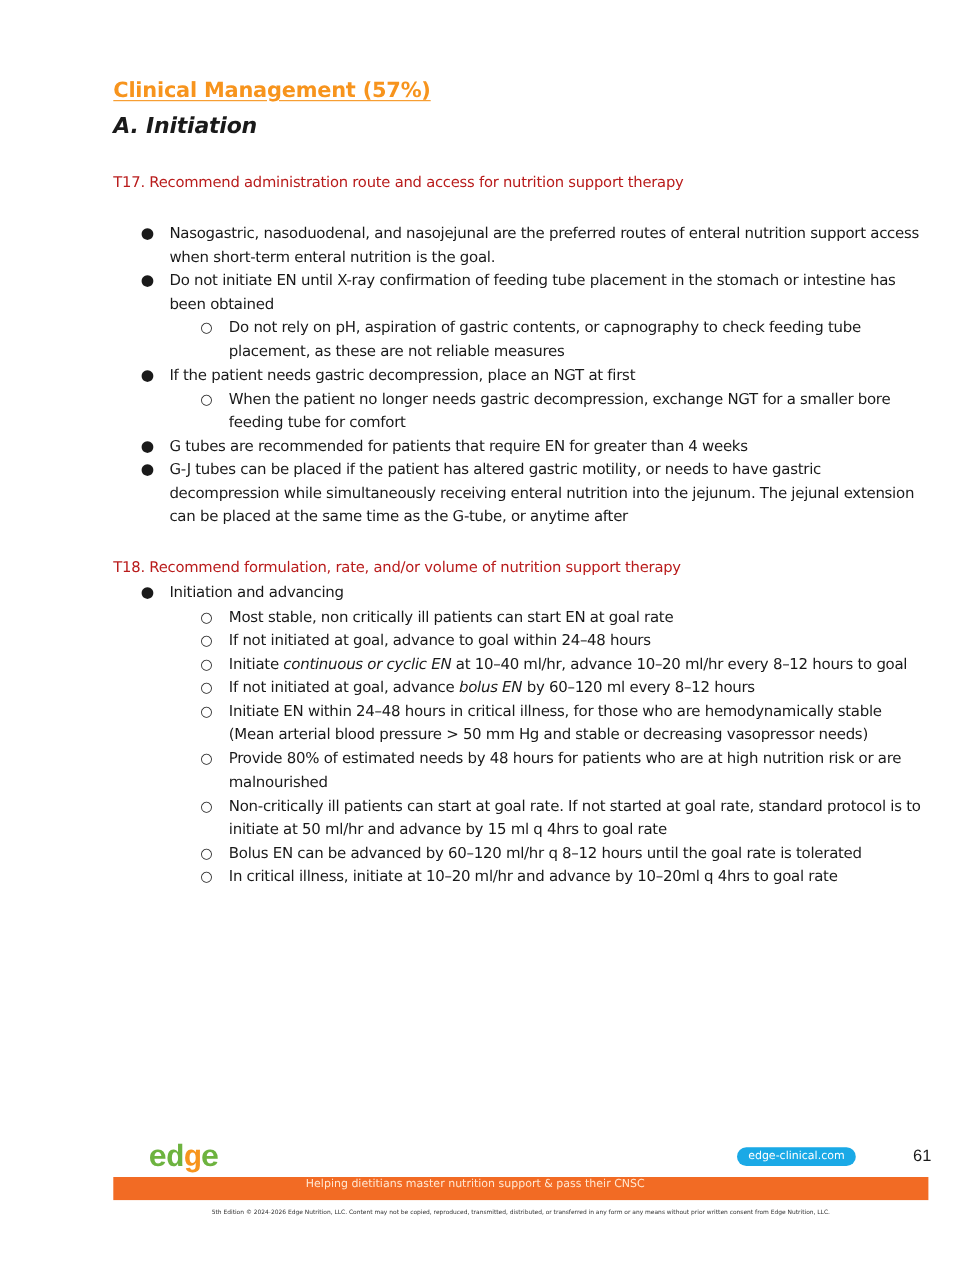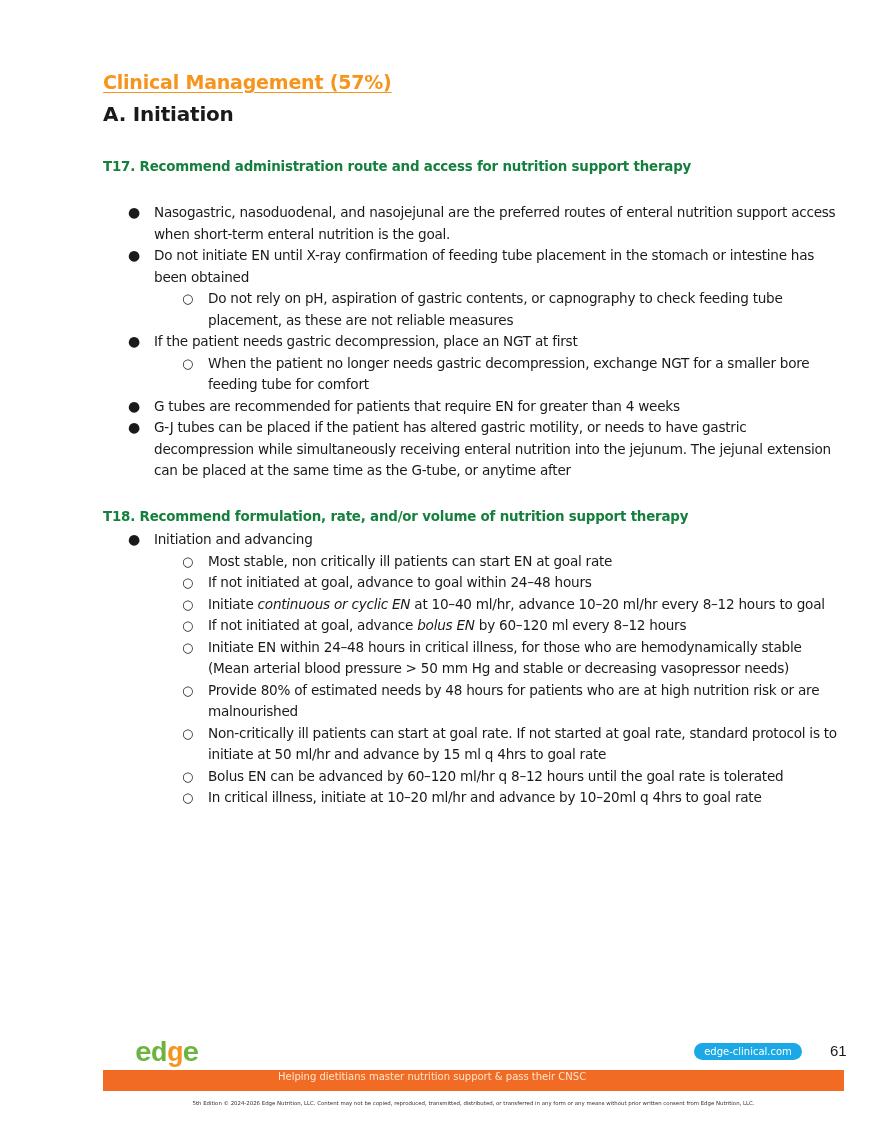--- a/index.html
+++ b/index.html
@@ -1,39 +1,39 @@
 <!DOCTYPE html>
 <html><head>
 <meta charset="utf-8">
 <style>
   html, body { margin: 0; padding: 0; background: #ffffff; }
   body { width: 887px; height: 1146px; position: relative; overflow: hidden;
          font-family: "DejaVu Sans", sans-serif; color: #1a1a1a; }
   .page { position: absolute; left: 0; top: 0; width: 887px; height: 917px; }
   .section-title { position: absolute; left: 103px; top: 71px; font-size: 19px; font-weight: bold;
                    color: #f7941d; text-decoration: underline; text-underline-offset: 3px; letter-spacing: -0.2px; }
-  .sub-title { position: absolute; left: 103px; top: 102px; font-size: 20px; font-weight: bold; color: #1a1a1a; letter-spacing: -0.2px; }
-  .task { position: absolute; left: 103px; font-size: 13.4px; font-weight: bold; color: #15803d; letter-spacing: -0.2px; }
+  .sub-title { position: absolute; left: 103px; top: 102px; font-size: 20px; font-weight: bold; color: #1a1a1a; letter-spacing: -0.2px; font-style: italic; }
+  .task { position: absolute; left: 103px; font-size: 13.4px; font-weight: normal; color: #b91c1c; letter-spacing: -0.2px; }
   .list { position: absolute; left: 103px; width: 740px; margin: 0; padding: 0; list-style: none;
           font-size: 13.6px; line-height: 21.5px; letter-spacing: -0.25px; }
   .list li { position: relative; }
   .l1 { padding-left: 51px; }
   .l2 { padding-left: 105px; }
   .bullet { position: absolute; top: 0; }
   .l1 .bullet { left: 25px; font-size: 14px; }
   .l2 .bullet { left: 79px; font-size: 13px; }
   .footer { position: absolute; left: 0; top: 1030px; width: 887px; height: 116px; }
   .logo { position: absolute; left: 135px; top: 1032px; font-family: Liberation Mono, monospace; font-size: 28px;
           font-weight: bold; letter-spacing: -1px; z-index: 2; line-height: 44px; }
   .logo .g1 { color: #6db33f; }
   .logo .g2 { color: #f7941d; }
   .band { position: absolute; left: 103px; top: 1070px; width: 741px; height: 21px; background: #f26b24; z-index: 1; }
   .tagline { position: absolute; left: 278px; top: 1071px; font-size: 10px; color: #ffe7d1; z-index: 3; }
   .url-pill { position: absolute; left: 670px; top: 1043px; width: 108px; height: 17px; border-radius: 9px;
-              background: #1aa9e6; color: #ffffff; font-size: 10px; text-align: center; line-height: 17px; margin-left: 24px; }
+              background: #1aa9e6; color: #ffffff; font-size: 10px; text-align: center; line-height: 17px; }
   .page-num { position: absolute; left: 819px; top: 1042px; font-family: "Liberation Sans", sans-serif; font-size: 15px; color: #1a1a1a; margin-left: 11px; }
   .copyright { position: absolute; left: 103px; top: 1100px; width: 741px; text-align: center; font-size: 5.4px; color: #333; }
 </style>
 </head>
 <body>
 
 <div class="page">
   <div class="section-title">Clinical Management (57%)</div>
   <div class="sub-title">A. Initiation</div>
 

